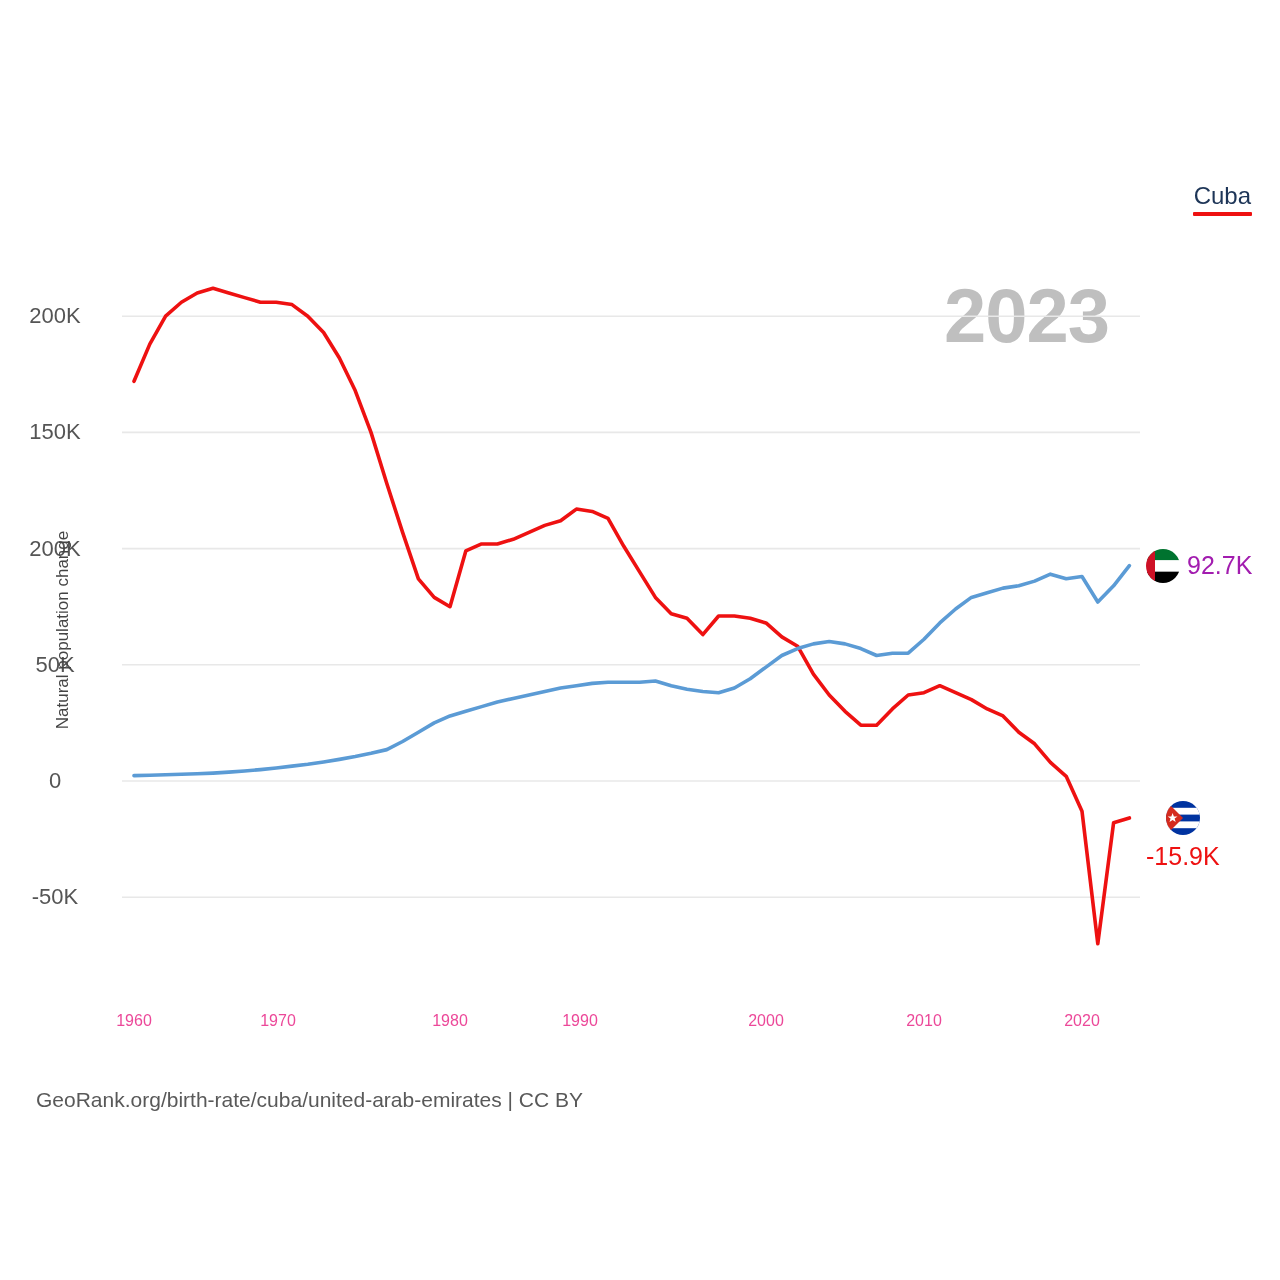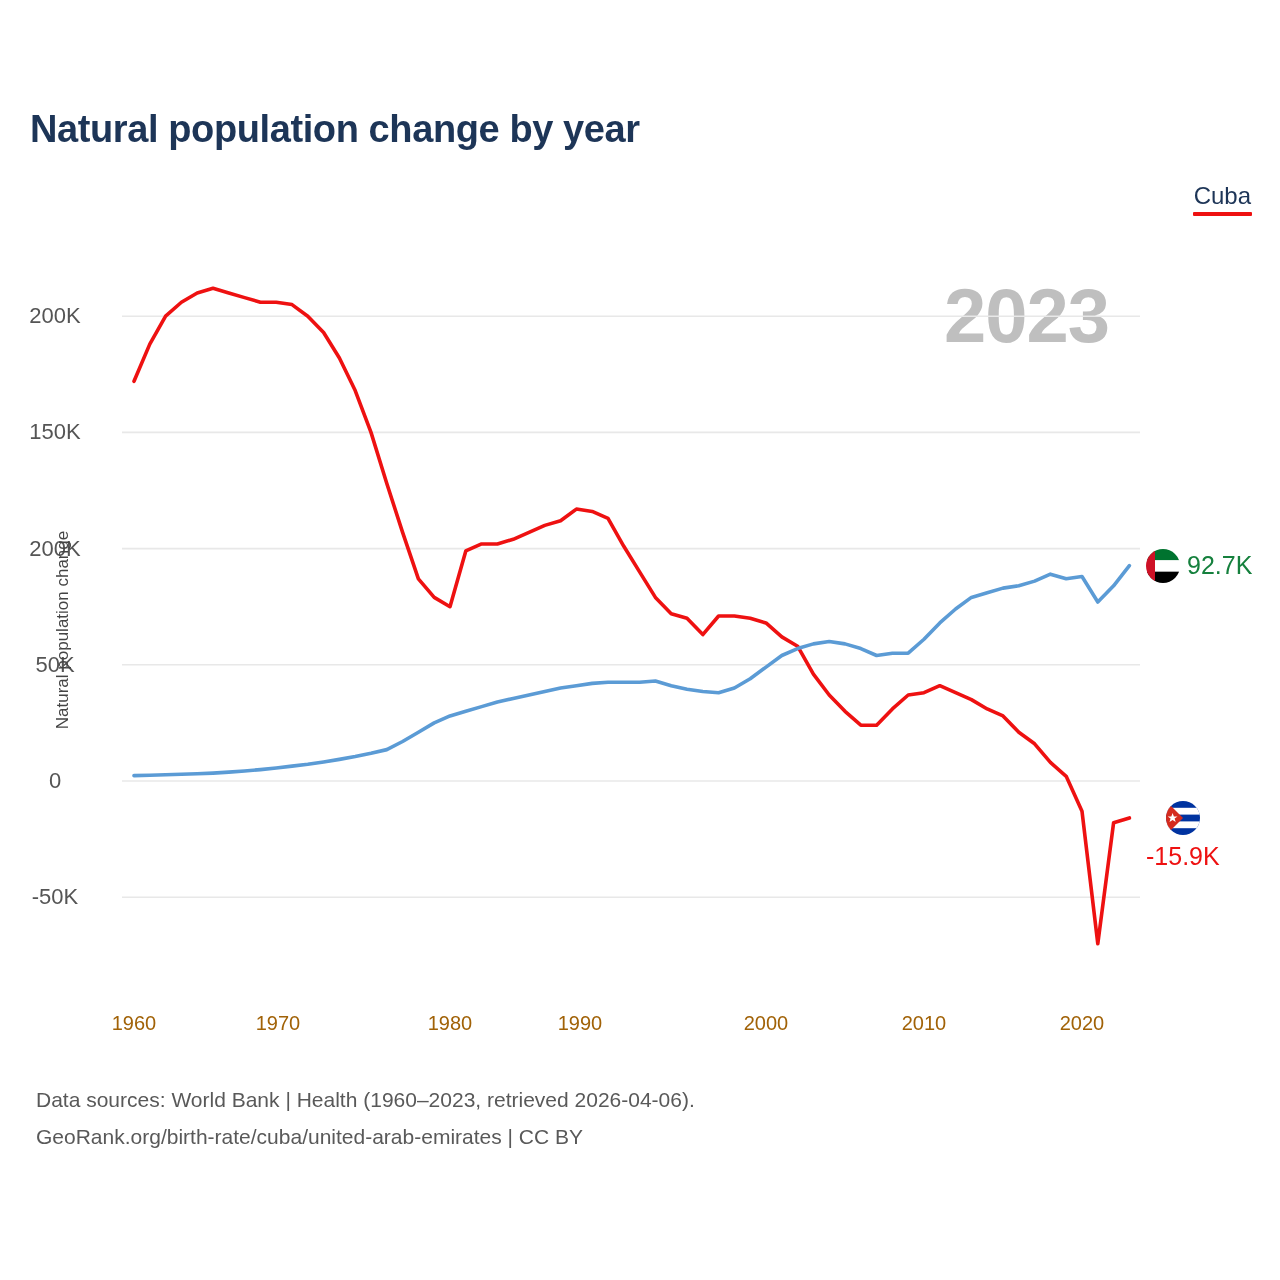--- a/index.html
+++ b/index.html
@@ -77,22 +77,22 @@
     position: absolute;
     right: 0;
     text-align: center;
     font-size: 22px;
     color: #555555;
     white-space: nowrap;
     transform: translateY(-50%);
   }
   .xtick {
     position: absolute;
-    font-size: 20px;
-    color: #a16207;
+    font-size: 16px;
+    color: #ec4899;
     white-space: nowrap;
     transform: translateX(-50%);
     top: 1012px;
   }
   #year-watermark {
     position: absolute;
     left: 944px;
     top: 272px;
     font-size: 76px;
     font-weight: bold;
@@ -125,21 +125,20 @@
     color: #595959;
     line-height: 1.75;
   }
   .footer-line { white-space: nowrap; }
 </style>
 </head>
 <body>
 
 <div id="page">
 
-  <div id="chart-title">Natural population change by year</div>
 
   <div id="legend">
     <div class="legend-item">
       <span class="legend-label">Cuba</span>
       <span class="legend-rule" style="background:#ee1111"></span>
     </div>
   </div>
 
   <div id="year-watermark">2023</div>
 
@@ -169,32 +168,31 @@
       <div class="xtick" style="left: 278px;">1970</div>
       <div class="xtick" style="left: 450px;">1980</div>
       <div class="xtick" style="left: 580px;">1990</div>
       <div class="xtick" style="left: 766px;">2000</div>
       <div class="xtick" style="left: 924px; text-align: right;">2010</div>
       <div class="xtick" style="left: 1082px;">2020</div>
       <div class="ylabel-text">Natural population change</div>
     </div>
 
   <div id="footer">
-    <div class="footer-line">Data sources: World Bank | Health (1960–2023, retrieved 2026-04-06).</div>
     <div class="footer-line">GeoRank.org/birth-rate/cuba/united-arab-emirates | CC BY</div>
   </div>
 
 <div class="end-label" style="left: 1146px; top: 548.565px;">
       <span class="flag"><svg viewBox="0 0 34 34" width="34" height="34">
           <rect width="34" height="11.33" fill="#00732f"></rect>
           <rect y="11.33" width="34" height="11.33" fill="#ffffff"></rect>
           <rect y="22.66" width="34" height="11.34" fill="#000000"></rect>
           <rect width="9" height="34" fill="#ce1126"></rect>
         </svg></span>
-      <span class="end-value" style="color:#15803d">92.7K</span>
+      <span class="end-value" style="color:#a21caf">92.7K</span>
     </div>
     <div class="end-label" style="left: 1146px; top: 800.952px; flex-direction: column;">
       <span class="flag"><svg viewBox="0 0 34 34" width="34" height="34">
           <rect width="34" height="34" fill="#0033a0"></rect>
           <rect y="6.8" width="34" height="6.8" fill="#ffffff"></rect>
           <rect y="20.4" width="34" height="6.8" fill="#ffffff"></rect>
           <polygon points="0,0 17,17 0,34" fill="#d52b1e"></polygon>
           <polygon points="6.6,12 7.9,15.4 11.5,15.4 8.6,17.6 9.7,21 6.6,18.9 3.5,21 4.6,17.6 1.7,15.4 5.3,15.4" fill="#ffffff"></polygon>
         </svg></span>
       <span class="end-value" style="color:#ee1111">-15.9K</span>

